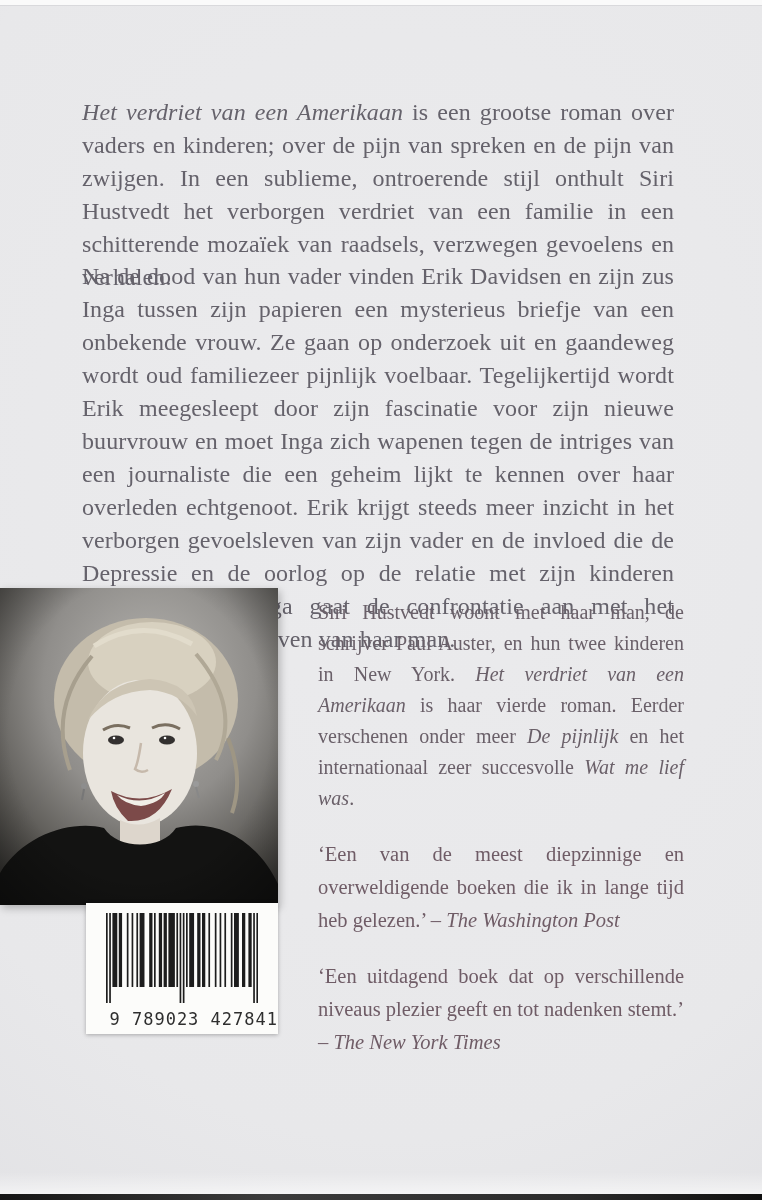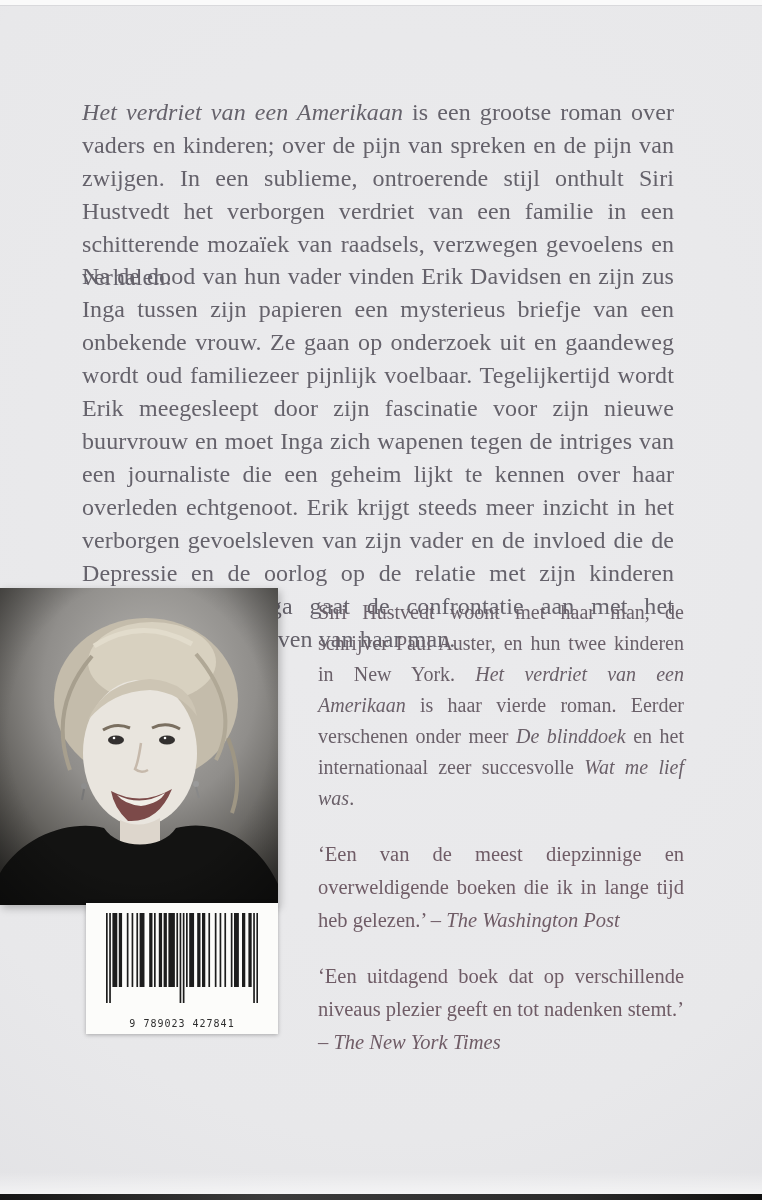--- a/index.html
+++ b/index.html
@@ -43,23 +43,23 @@
   .photo svg{display:block;width:100%;height:100%;}
   .barcode-label{
     position:absolute;left:86px;top:903px;width:192px;height:131px;
     background:var(--label-bg,#fcfcfa);
     box-shadow:0 1px 4px rgba(0,0,0,0.28);
   }
   .barcode-bars{position:absolute;left:20px;right:20px;top:10px;height:92px;}
   .barcode-bars svg{display:block;width:100%;height:100%;}
   .barcode-number{
     position:absolute;left:0;right:0;bottom:5px;
-    text-align:center;
+    text-align:right;
     font-family:"DejaVu Sans Mono","Liberation Mono",monospace;
-    font-size:10px;letter-spacing:1px;
+    font-size:17px;letter-spacing:1px;
     color:var(--barcode-digits,#2e2e2e);
     margin-top:44px;
   }
   .website{
     position:absolute;left:58px;top:1045px;width:236px;
     text-align:center;font-size:21px;letter-spacing:0.4px;
     color:var(--website-text,#716e77);
   }
 </style>
 </head>
@@ -114,21 +114,21 @@
         <circle cx="84" cy="198" r="3" fill="#8d8d8d"></circle>
         <path d="M84,201 L82,212" stroke="#777777" stroke-width="2"></path>
         <circle cx="196" cy="196" r="3" fill="#9a9a9a"></circle>
         <path d="M196,199 L199,210" stroke="#888888" stroke-width="2"></path>
       </g>
       <path d="M0,285 C24,246 72,232 104,240 C118,262 162,262 176,240 C215,230 256,250 278,296 L278,317 L0,317 Z" fill="#131312"></path>
       <rect width="278" height="317" fill="url(#pvig)"></rect>
     </svg>
   </div>
 
-  <p class="bio"><span>Siri Hustvedt woont met haar man, de schrijver Paul Auster, en hun twee kinderen in New York. </span><span class="it">Het verdriet van een Amerikaan</span><span> is haar vierde roman. Eerder verschenen onder meer </span><span class="it">De blinddoek</span><span> en het internationaal zeer succesvolle </span><span class="it">Wat me lief was</span><span>.</span></p>
+  <p class="bio"><span>Siri Hustvedt woont met haar man, de schrijver Paul Auster, en hun twee kinderen in New York. </span><span class="it">Het verdriet van een Amerikaan</span><span> is haar vierde roman. Eerder verschenen onder meer </span><span class="it">De pijnlijk</span><span> en het internationaal zeer succesvolle </span><span class="it">Wat me lief was</span><span>.</span></p>
 
   <p id="quote1" class="quote"><span>‘Een van de meest diepzinnige en overweldigende boeken die ik in lange tijd heb gelezen.’ – </span><span class="it">The Washington Post</span></p>
 
   <p id="quote2" class="quote"><span>‘Een uitdagend boek dat op verschillende niveaus plezier geeft en tot nadenken stemt.’ – </span><span class="it">The New York Times</span></p>
 
   <div class="barcode-label">
     <div class="barcode-bars">
       <svg id="ean-svg" viewBox="0 0 95 92" preserveAspectRatio="none" aria-hidden="true">
           <rect x="0" y="0" width="1.05" height="90" fill="#1d1d1d"></rect>
           <rect x="2" y="0" width="1.05" height="90" fill="#1d1d1d"></rect>

